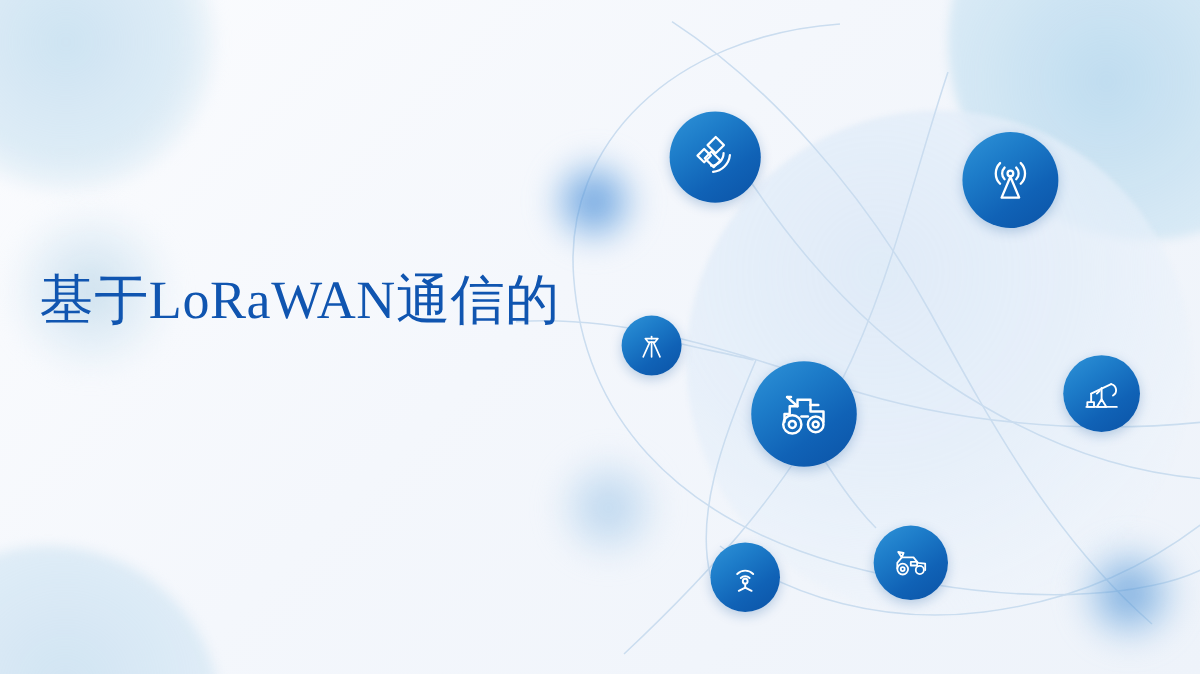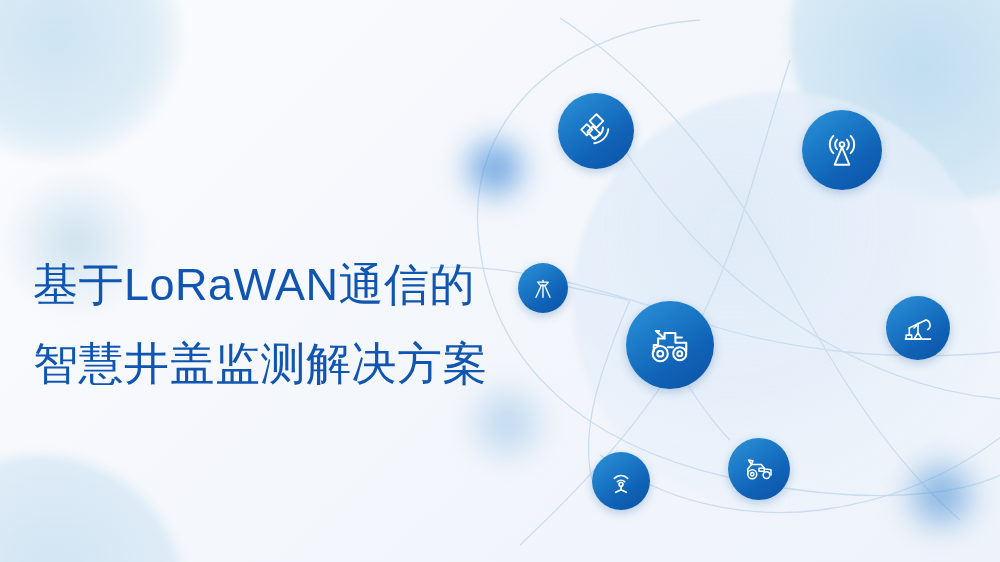--- a/index.html
+++ b/index.html
@@ -80,27 +80,26 @@
 
   
   .title-block {
     position: absolute;
     left: 33px;
     top: 228px;
     width: 530px;
   }
   .title-line {
     color: #1055b0;
-    font-family: Liberation Sans, sans-serif;
+    font-family: Liberation Serif, serif;
     font-size: 45px;
     font-weight: 400;
     letter-spacing: 0.5px;
     line-height: 1.0;
     white-space: nowrap;
-    margin-top: 34px;
   }
   .title-line.l1 { margin-bottom: 30px; }
 
   
   .node {
     position: absolute;
     border-radius: 50%;
     background: linear-gradient(145deg, #2f93d8 0%, #1d7cc9 32%, #1062b6 66%, #0b53a6 100%);
     box-shadow: 0 3px 10px rgba(18,86,160,0.26);
     display: flex;
@@ -226,16 +225,15 @@
         <circle cx="34" cy="32" r="4.5"></circle>
         <path d="M9,30 L9,24 L14,18 L27,18 L32,24 L40,25 L40,32"></path>
         <path d="M14,18 L10,12 L16,13 Z"></path>
         <rect x="24" y="23" width="7" height="4"></rect>
       </svg>
     </span>
   </div>
 
   <div class="title-block">
     <div class="title-line l1">基于LoRaWAN通信的</div>
-    <div class="title-line l2">智慧井盖监测解决方案</div>
   </div>
 
 </div>
 
 </body></html>

